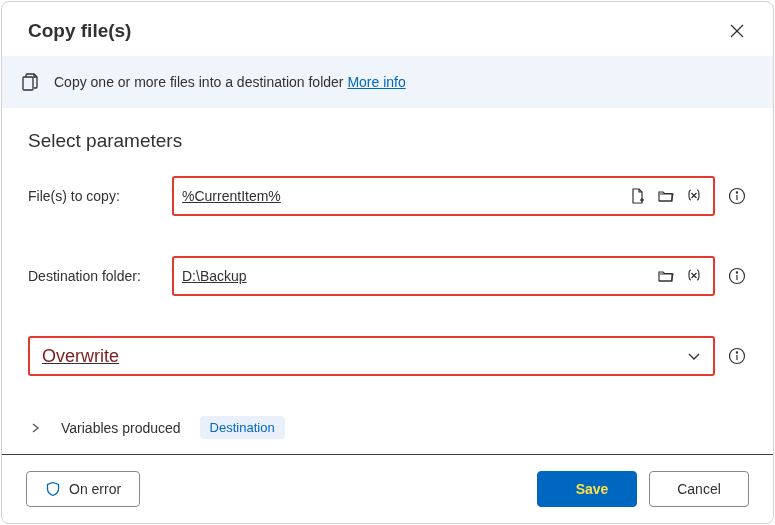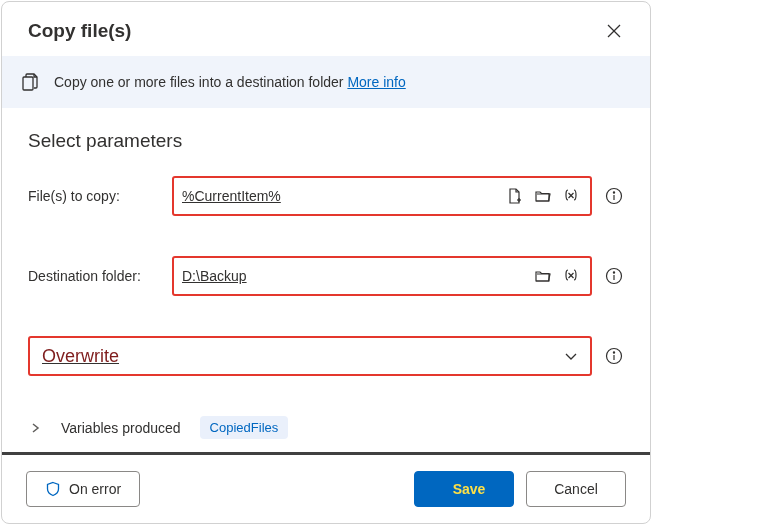--- a/index.html
+++ b/index.html
@@ -8,21 +8,21 @@
       font-size: 14px;
       color: #323130;
       background: #fff;
       width: 775px;
       height: 525px;
       overflow: hidden;
     }
     .dialog {
       border: 1px solid #d1d1d1;
       border-radius: 8px;
-      width: 650px;
+      width: 773px;
       height: 523px;
       margin: 1px;
       display: flex;
       flex-direction: column;
       position: relative;
     }
     .header {
       display: flex;
       justify-content: space-between;
       align-items: center;
@@ -125,21 +125,21 @@
     .vars-row .lbl { font-size: 14px; color: #323130; }
     .chip {
       background: #eaf0fb;
       color: #0067c0;
       border-radius: 4px;
       padding: 4px 10px;
       font-size: 13px;
       cursor: pointer;
     }
     .footer {
-      border-top: 3px solid #404040;
+      border-top: 1px solid #404040;
       padding: 16px 24px;
       display: flex;
       align-items: flex-start;
       justify-content: space-between;
     }
     .btn {
       height: 36px;
       border-radius: 4px;
       font-size: 14px;
       font-family: inherit;
@@ -278,21 +278,21 @@
       </div>
     </div>
 
     <div class="vars-row">
       <div class="chev">
         <svg viewBox="0 0 14 14" fill="none" stroke="#605e5c" stroke-width="1.5">
           <polyline points="5,3 10,7 5,11"></polyline>
         </svg>
       </div>
       <span class="lbl">Variables produced</span>
-      <span class="chip">CopiedFiles</span>
+      <span class="chip">Destination</span>
     </div>
 
   </div>
 
   <div class="footer">
     <button class="btn btn-secondary">
       <svg class="shield-ic" viewBox="0 0 16 16" fill="none" stroke="#0067c0" stroke-width="1.3">
         <path d="M8 1.5 L13.5 3.5 V8 c0 3.5 -3 5.5 -5.5 6.5 C5.5 13.5 2.5 11.5 2.5 8 V3.5 z"></path>
       </svg>
       <span>On error</span>

